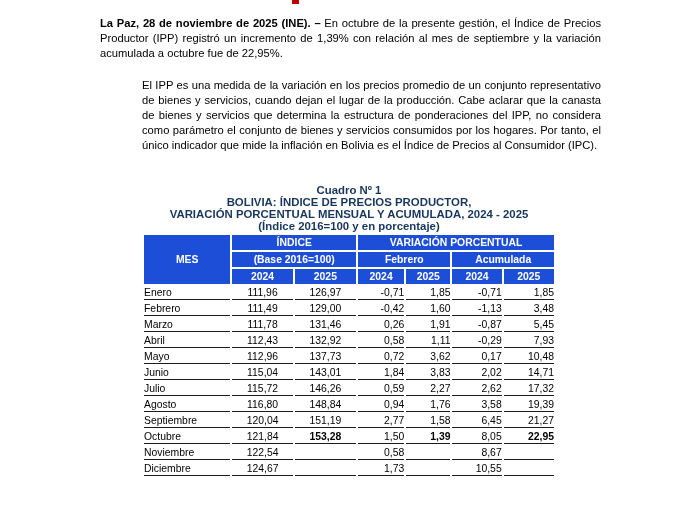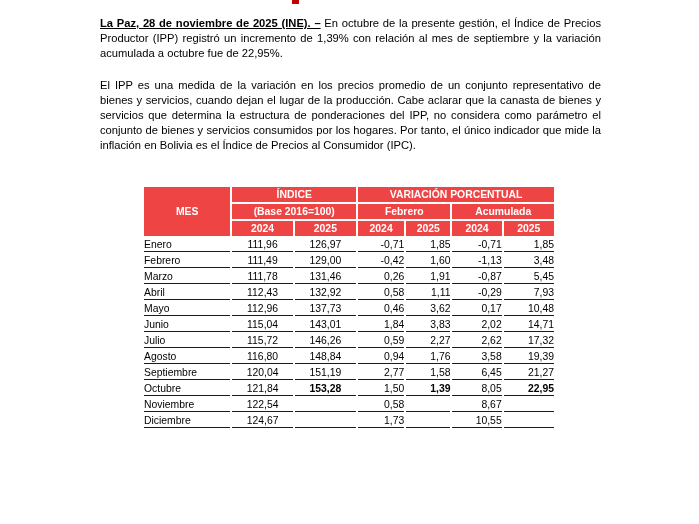--- a/index.html
+++ b/index.html
@@ -16,40 +16,40 @@
     width: 7px; height: 4px;
     background: #c00000;
   }
   .intro {
     position: absolute; left: 100px; top: 16px; width: 501px;
   }
   .intro p {
     font-size: 11.2px; line-height: 15px;
     text-align: justify;
   }
-  .intro p + p { margin-top: 17px; }
-  .intro strong { font-weight: bold; text-decoration: underline; }
+  .intro p + p { margin-top: 17px; margin-left: 42px; }
+  .intro strong { font-weight: bold; }
 
   .cuadro {
     position: absolute; left: 142px; top: 185px; width: 414px;
   }
   .cuadro-title {
     text-align: center; font-weight: bold;
     font-size: 11.4px; line-height: 11.9px;
     color: #17365d;
   }
   table.ipp {
     width: 100%;
     border-collapse: separate;
     border-spacing: 2px;
     table-layout: fixed;
     margin-top: 0px;
   }
   table.ipp th {
-    background: #ef4444; color: #ffffff;
+    background: #1d4ed8; color: #ffffff;
     font-size: 10.4px; font-weight: bold;
     height: 15px; text-align: center; vertical-align: middle;
     padding: 0;
     overflow: hidden; white-space: nowrap;
   }
   table.ipp td {
     font-size: 10.4px;
     height: 14px;
     border-bottom: 1px solid #1a1a1a;
     vertical-align: middle;
@@ -70,20 +70,26 @@
 <body>
 
 <div class="red-mark"></div>
 
 <div class="intro">
   <p><strong>La Paz, 28 de noviembre de 2025 (INE). –</strong><span> En octubre de la presente gestión, el Índice de Precios Productor (IPP) registró un incremento de 1,39% con relación al mes de septiembre y la variación acumulada a octubre fue de 22,95%.</span></p>
   <p>El IPP es una medida de la variación en los precios promedio de un conjunto representativo de bienes y servicios, cuando dejan el lugar de la producción. Cabe aclarar que la canasta de bienes y servicios que determina la estructura de ponderaciones del IPP, no considera como parámetro el conjunto de bienes y servicios consumidos por los hogares. Por tanto, el único indicador que mide la inflación en Bolivia es el Índice de Precios al Consumidor (IPC).</p>
 </div>
 
 <div class="cuadro">
+  <div class="cuadro-title">
+    <div>Cuadro Nº 1</div>
+    <div>BOLIVIA: ÍNDICE DE PRECIOS PRODUCTOR,</div>
+    <div>VARIACIÓN PORCENTUAL MENSUAL Y ACUMULADA, 2024 - 2025</div>
+    <div>(Índice 2016=100 y en porcentaje)</div>
+  </div>
 
   <table class="ipp">
     <colgroup>
       <col style="width:86px">
         <col style="width:60px">
         <col style="width:61px">
       <col style="width:46px">
         <col style="width:44px">
         <col style="width:49px">
         <col style="width:50px">
@@ -142,21 +148,21 @@
         <td class="num pad-lg">132,92</td>
         <td class="num pad-sm">0,58</td>
         <td class="num pad-sm">1,11</td>
         <td class="num pad-sm">-0,29</td>
         <td class="num pad-sm">7,93</td>
       </tr>
       <tr>
         <td class="mes-cell">Mayo</td>
         <td class="num pad-lg">112,96</td>
         <td class="num pad-lg">137,73</td>
-        <td class="num pad-sm">0,46</td>
+        <td class="num pad-sm">0,72</td>
         <td class="num pad-sm">3,62</td>
         <td class="num pad-sm">0,17</td>
         <td class="num pad-sm">10,48</td>
       </tr>
       <tr>
         <td class="mes-cell">Junio</td>
         <td class="num pad-lg">115,04</td>
         <td class="num pad-lg">143,01</td>
         <td class="num pad-sm">1,84</td>
         <td class="num pad-sm">3,83</td>

